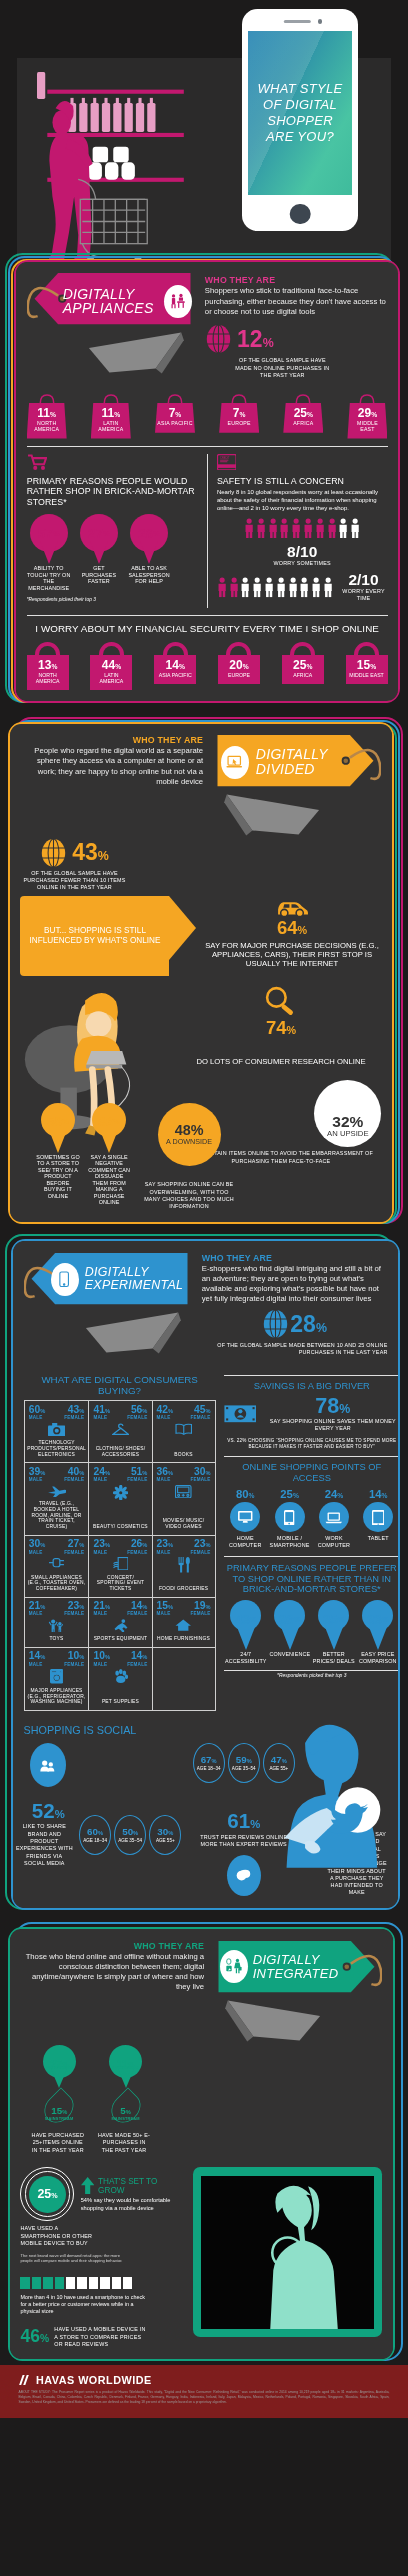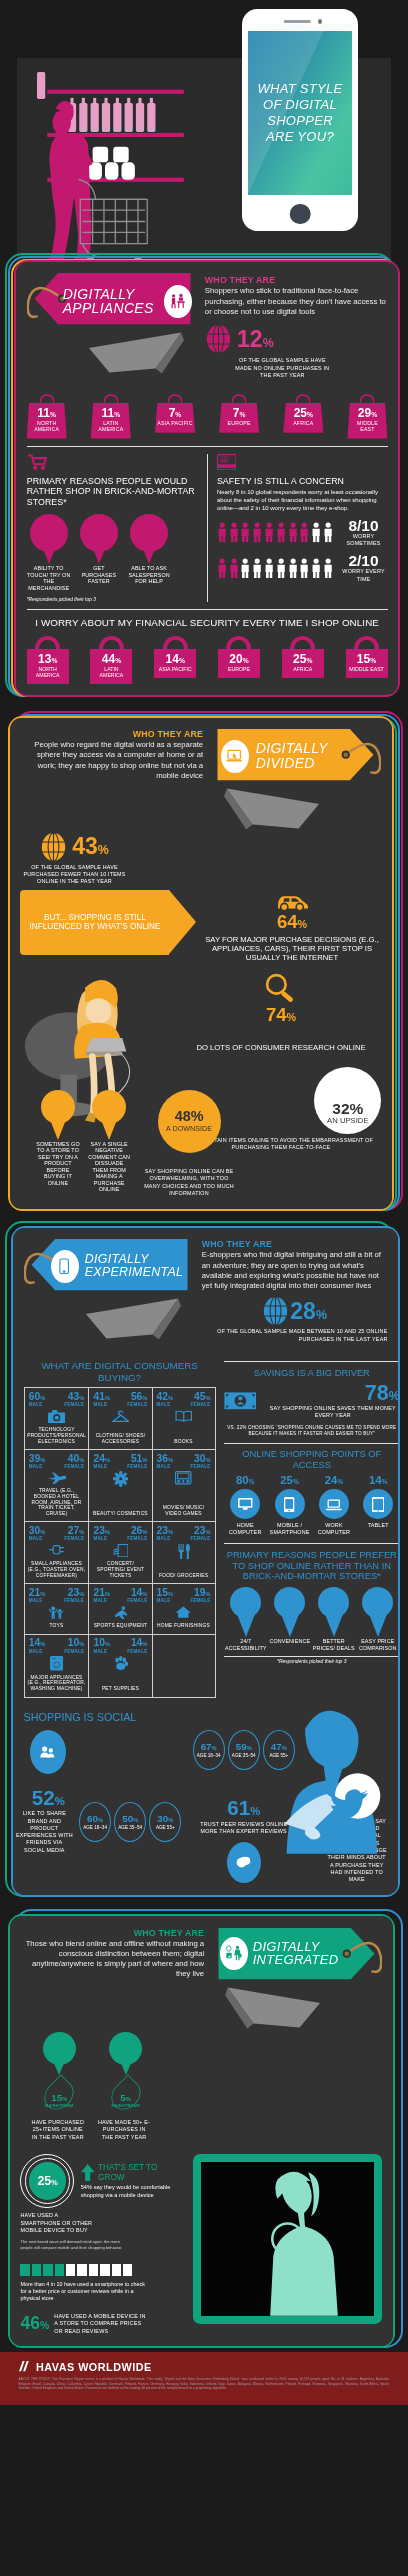--- a/index.html
+++ b/index.html
@@ -346,21 +346,21 @@
             <div style="flex:1;">
               <svg width="19.6" height="16.5" viewBox="0 0 38 32">
                 <rect x="1" y="1" width="36" height="30" rx="3" stroke="#c2186f" stroke-width="2.4" fill="none"></rect>
                 <rect x="1" y="20" width="36" height="7" fill="#c2186f"></rect>
                 <text x="6" y="9" font-size="5" fill="#c2186f" font-family="Liberation Sans">CREDIT</text>
                 <path d="M6 12h16M6 15h14" stroke="#c2186f" stroke-width="1.6"></path>
               </svg>
               <div style="font-size:8.8px;margin-top:3.1px;letter-spacing:0.1px;">SAFETY IS STILL A CONCERN</div>
               <div style="font-size:6px;line-height:1.35;margin-top:2.6px;font-weight:300;">Nearly 8 in 10 global respondents worry at least occasionally about the safety of their financial information when shopping online—and 2 in 10 worry every time they e-shop.</div>
               <div id="d1-safety" style="margin-top:5.2px;">
-                  <div style="display: flex; align-items: center; gap: 6.2px; margin-bottom: 5.2px;">
+                  <div style="display: flex; align-items: center; gap: 6.2px; margin-bottom: 5.2px; flex-direction: column;">
                     <div class="people">
                       <svg class="person" viewBox="0 0 20 40">
                         <circle cx="10" cy="6" r="5" fill="#c2186f"></circle>
                         <path d="M3 13h14v14H3z" fill="#c2186f"></path>
                         <rect x="4" y="26" width="5" height="13" fill="#c2186f"></rect>
                         <rect x="11" y="26" width="5" height="13" fill="#c2186f"></rect>
                       </svg>
                       <svg class="person" viewBox="0 0 20 40">
                         <circle cx="10" cy="6" r="5" fill="#c2186f"></circle>
                         <path d="M3 13h14v14H3z" fill="#c2186f"></path>
@@ -591,21 +591,21 @@
                 </svg>
                 <div class="bignum" style="color:#f5a623;"><span>43</span><span class="pct">%</span></div>
               </div>
               <div class="cap" style="margin-top:2.1px;">OF THE GLOBAL SAMPLE HAVE PURCHASED FEWER THAN 10 ITEMS ONLINE IN THE PAST YEAR</div>
             </div>
             <div style="flex:1;"></div>
           </div>
 
           <div style="display:flex;gap:5.2px;margin-top:4.1px;align-items:flex-start;">
             <div style="flex:0 0 149px;position:relative;">
-              <div class="arrowbox" style="height:65px;display:flex;align-items:center;justify-content:center;border-radius:4.1px 0 0 4.1px;">
+              <div class="arrowbox" style="height:80px;display:flex;align-items:center;justify-content:center;border-radius:4.1px 0 0 4.1px;">
                 <div style="text-align:center;font-size:8.2px;line-height:1.18;">BUT... SHOPPING IS STILL INFLUENCED BY WHAT'S ONLINE</div>
                 <div class="ar"></div>
               </div>
             </div>
             <div style="flex:1;text-align:center;padding-left:28px;">
               <svg width="34" height="20.6" viewBox="0 0 66 40">
                 <path d="M6 26 q2 -12 10 -14 h22 q8 0 14 8 l8 6 q4 2 4 6 v4 h-58z" fill="#f5a623"></path>
                 <circle cx="18" cy="33" r="7" fill="#f5a623" stroke="#333232" stroke-width="3"></circle>
                 <circle cx="48" cy="33" r="7" fill="#f5a623" stroke="#333232" stroke-width="3"></circle>
                 <path d="M18 16 h10 v7 h-12z M32 16 h6 q5 0 9 7 h-15z" fill="#333232"></path>
@@ -1020,21 +1020,21 @@
                   <circle cx="39" cy="15" r="5" fill="#2e93cf"></circle>
                     <path d="M30 30 q9 -12 18 0z" fill="#2e93cf"></path>
                   <g fill="#333232">
                       <rect x="5" y="5" width="5" height="5"></rect>
                       <rect x="68" y="5" width="5" height="5"></rect>
                       <rect x="5" y="32" width="5" height="5"></rect>
                       <rect x="68" y="32" width="5" height="5"></rect>
                     </g>
                 </svg>
                 <div style="text-align:center;">
-                  <div style="font-size:21.6px;font-weight:700;color:#2e93cf;line-height:1;text-align:right;"><span>78</span><span style="font-size:12.4px">%</span></div>
+                  <div style="font-size:21.6px;font-weight:700;color:#2e93cf;line-height:1;"><span>78</span><span style="font-size:12.4px">%</span></div>
                   <div class="cap" style="margin-top:1.5px;">SAY SHOPPING ONLINE SAVES THEM MONEY EVERY YEAR</div>
                 </div>
               </div>
               <div style="font-size:4.6px;line-height:1.4;text-align:center;margin-top:5.2px;letter-spacing:0.2px;">VS. 22% CHOOSING “SHOPPING ONLINE CAUSES ME TO SPEND MORE BECAUSE IT MAKES IT FASTER AND EASIER TO BUY”</div>
               <div class="hr" style="margin:5.2px 0;"></div>
               <div style="text-align:center;color:#2e93cf;font-size:9.3px;line-height:1.15;">ONLINE SHOPPING POINTS OF ACCESS</div>
               <div id="d3-access" style="display:flex;justify-content:space-between;margin-top:5.2px;">
                   <div>
                     <div style="color:#2e93cf;font-size:11.3px;font-weight:700;text-align:center;line-height:1">80<span style="font-size:6.7px">%</span></div>
                     <div class="devcirc" style="margin-top:2.6px">

